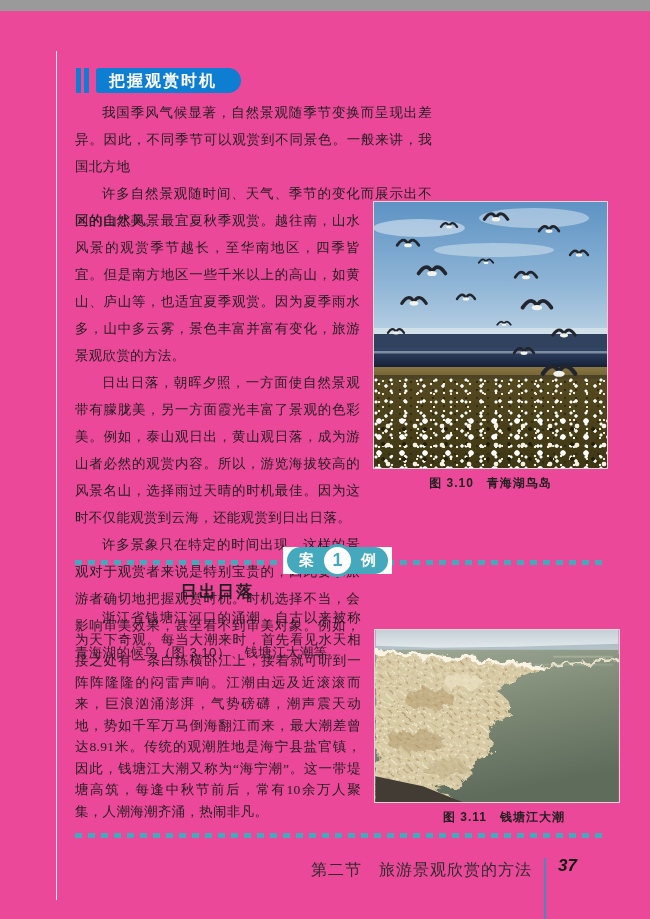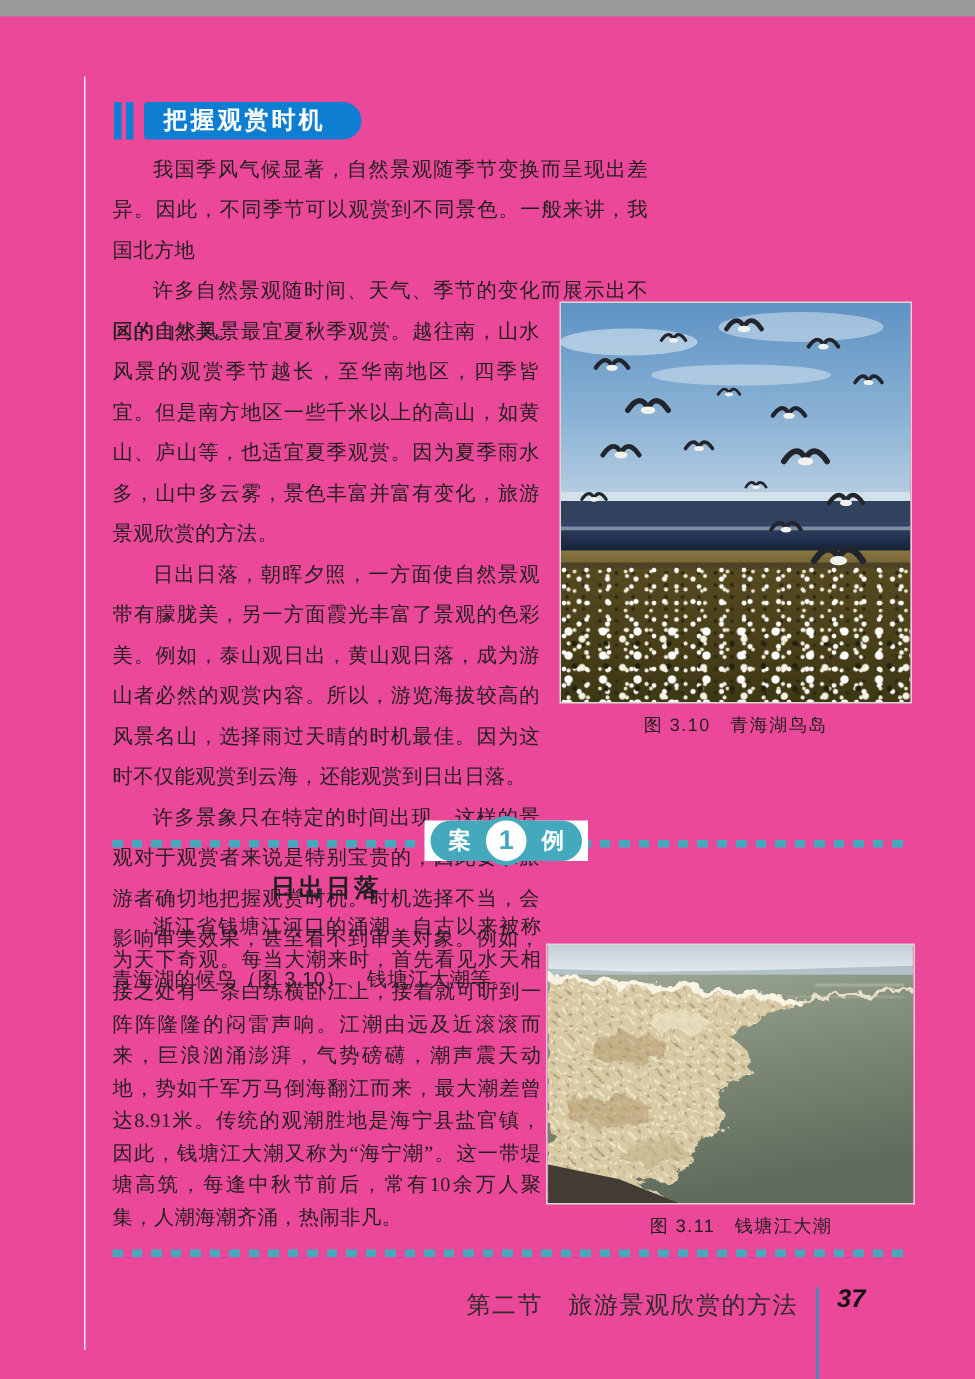--- a/index.html
+++ b/index.html
@@ -32,23 +32,23 @@
   .indent{text-indent:2em;}
   .block-wide{position:absolute;left:75px;top:88px;width:357px;}
   .block-narrow{position:absolute;left:75px;top:196px;width:285px;}
 
   
   figure{margin:0;padding:0;}
   .fig-birds{position:absolute;left:373px;top:190px;width:235px;}
   .photo{position:relative;border:1px solid #d8d8d4;box-sizing:border-box;overflow:hidden;}
   .photo-birds{width:235px;height:268px;}
   .photo-tide{width:246px;height:174px;}
-  .fig-caption-title{font-size:12px;font-weight:normal;text-align:center;margin-top:6px;letter-spacing:1px;}
+  .fig-caption-title{font-size:12px;font-weight:bold;text-align:center;margin-top:6px;letter-spacing:1px;}
   .fig-caption-text{font-size:10.5px;line-height:17px;text-align:justify;text-indent:2em;margin-top:3px;width:238px;margin-left:-2px;color:#222;}
-  .fig-tide{position:absolute;left:364px;top:618px;width:260px;}
+  .fig-tide{position:absolute;left:374px;top:618px;width:260px;}
 
   
   .colony-speck{
     position:absolute;left:0;right:0;top:176px;height:90px;pointer-events:none;
     background-image:
       radial-gradient(circle at 2px 2px,#ffffff 1.3px,transparent 1.8px),
       radial-gradient(circle at 5px 6px,#f3efdf 1.1px,transparent 1.6px),
       radial-gradient(circle at 9px 3px,#e9e3c9 1px,transparent 1.5px),
       radial-gradient(circle at 12px 8px,#ffffff 1.4px,transparent 2px),
       radial-gradient(circle at 4px 4px,#2e2a13 1px,transparent 1.5px);

